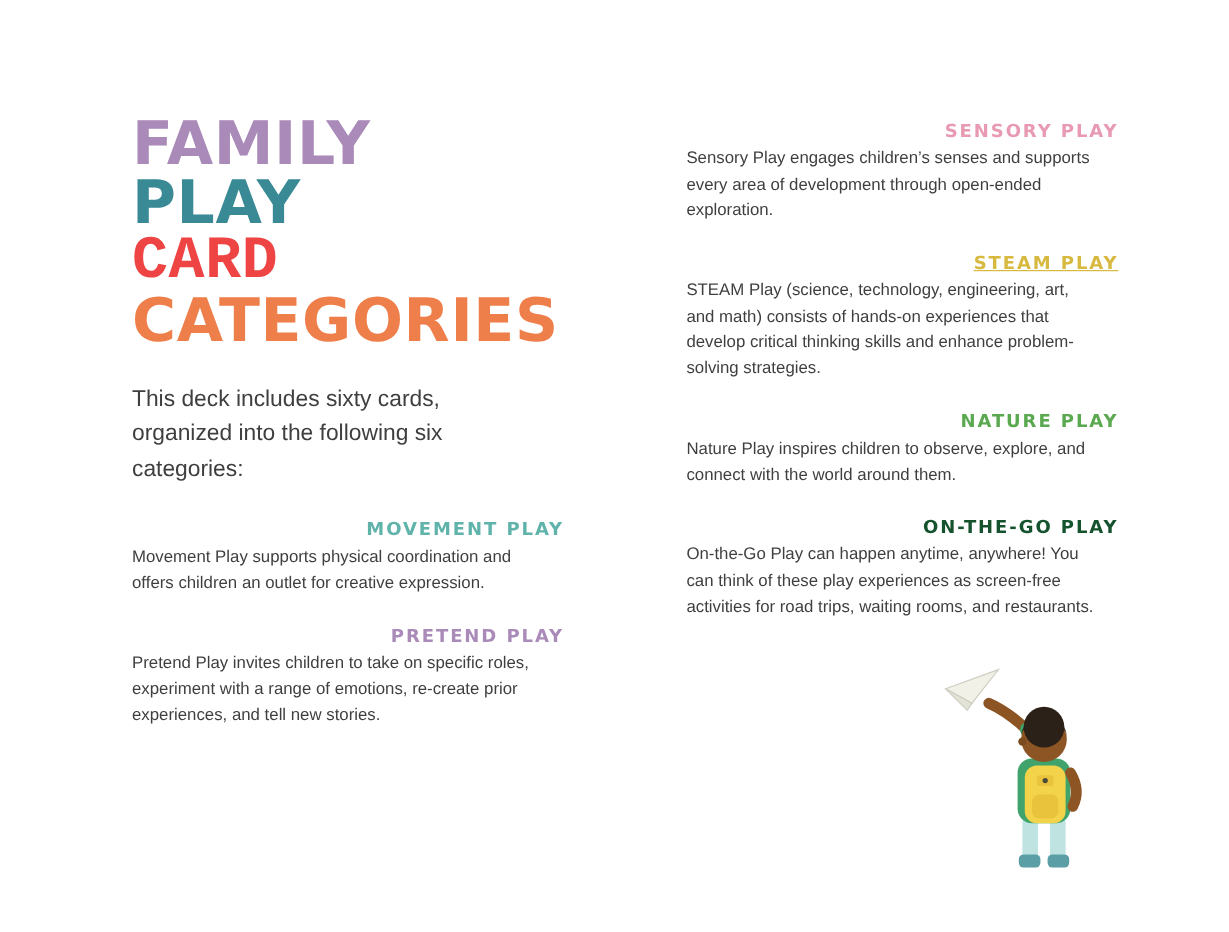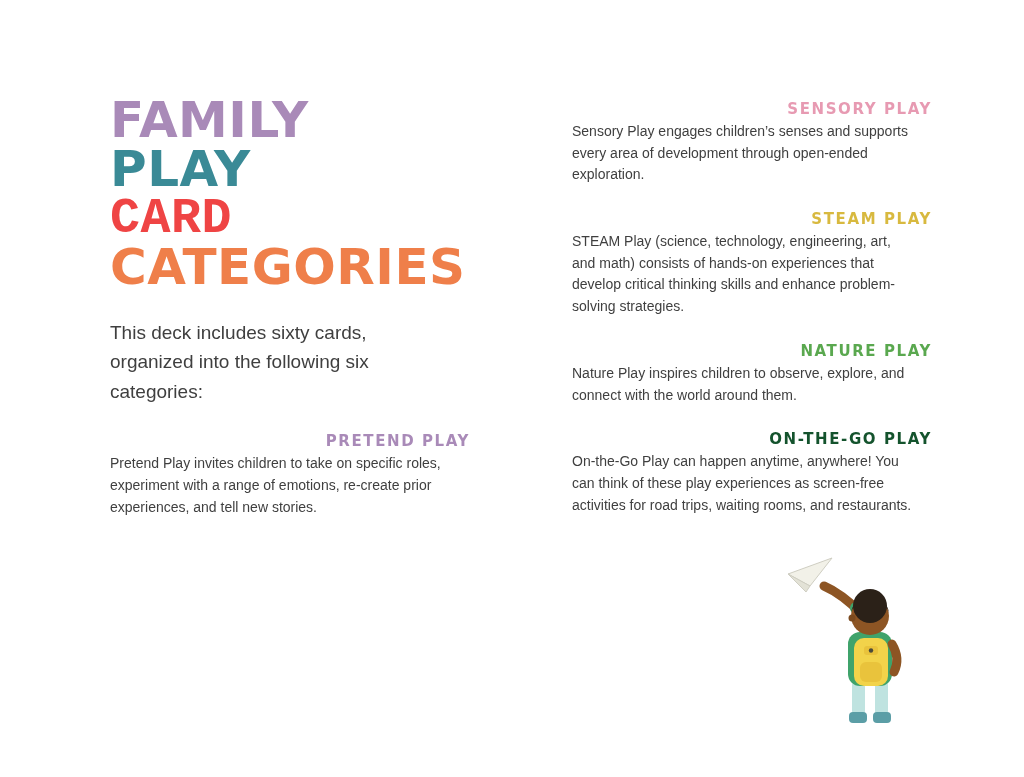--- a/index.html
+++ b/index.html
@@ -79,21 +79,21 @@
     line-height: 1.55;
     color: #3f3f3f;
     margin: 0;
     max-width: 345px;
   }
 
   
   .c-movement { color: #5fb3ab; }
   .c-pretend  { color: #a98ab8; }
   .c-sensory  { color: #e79ab2; }
-  .c-steam    { color: #d8b93f; }
+  .c-steam    { color: #d8b93f; text-decoration: underline; }
   .c-nature   { color: #5aa84f; }
   .c-onthego  { color: #14532d; margin-left: 15px; }
 
   
   .illustration {
     position: absolute;
     left: 780px;
     top: 552px;
     width: 180px;
     height: 190px;
@@ -108,20 +108,24 @@
 
     <div class="title-block">
       <span class="title-line title-1">FAMILY</span>
       <span class="title-line title-2">PLAY</span>
       <span class="title-line title-3">CARD</span>
       <span class="title-line title-4">CATEGORIES</span>
     </div>
 
     <p class="intro">This deck includes sixty cards, organized into the following six categories:</p>
 
+    <div class="section">
+      <h3 class="section-heading c-movement">MOVEMENT PLAY</h3>
+      <p class="section-body">Movement Play supports physical coordination and offers children an outlet for creative expression.</p>
+    </div>
 
     <div class="section">
       <h3 class="section-heading c-pretend">PRETEND PLAY</h3>
       <p class="section-body">Pretend Play invites children to take on specific roles, experiment with a range of emotions, re-create prior experiences, and tell new stories.</p>
     </div>
 
   </div>
 
   <div class="col-right">
 

